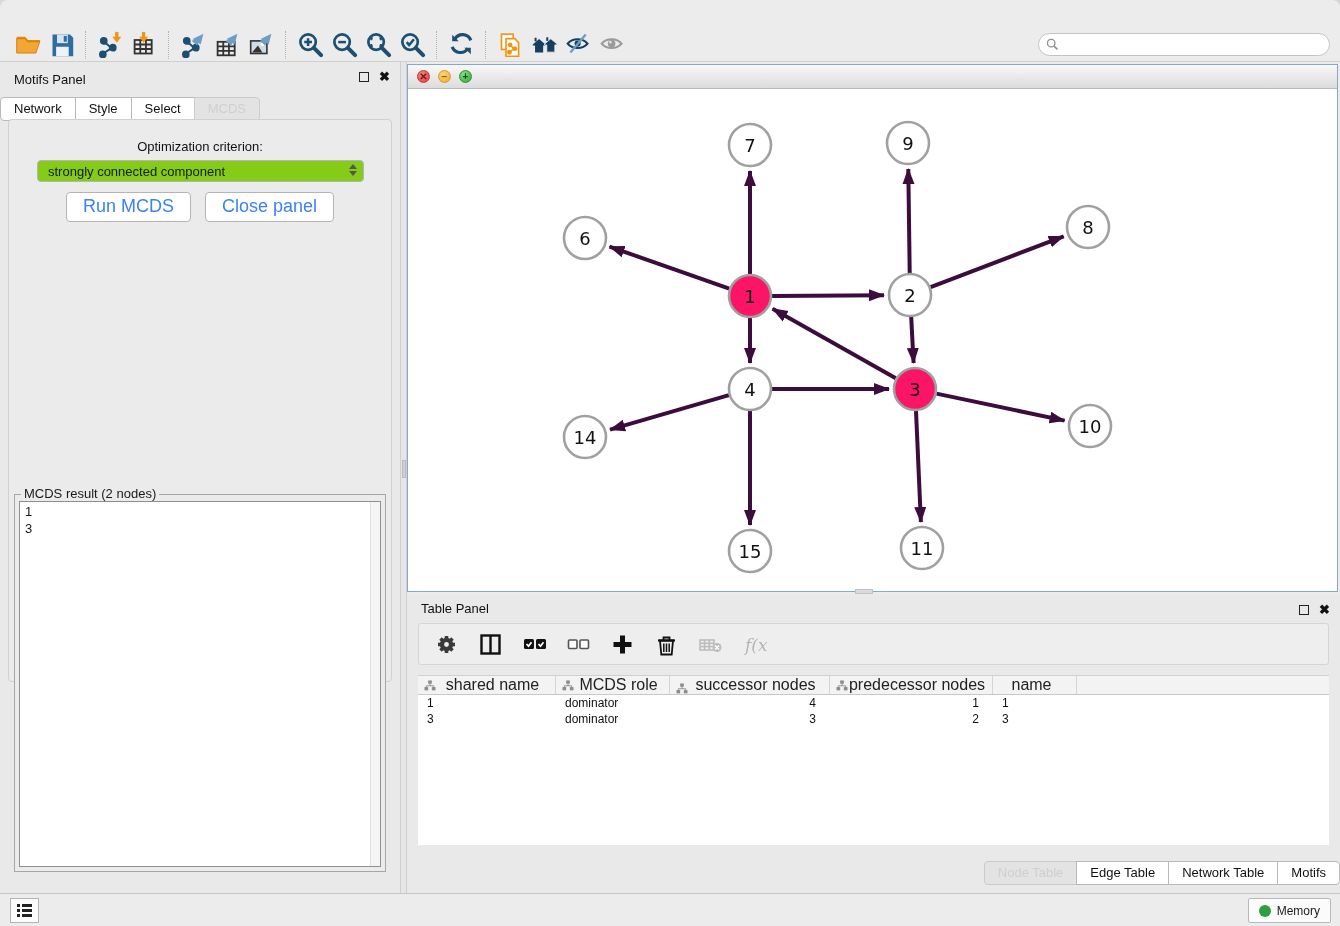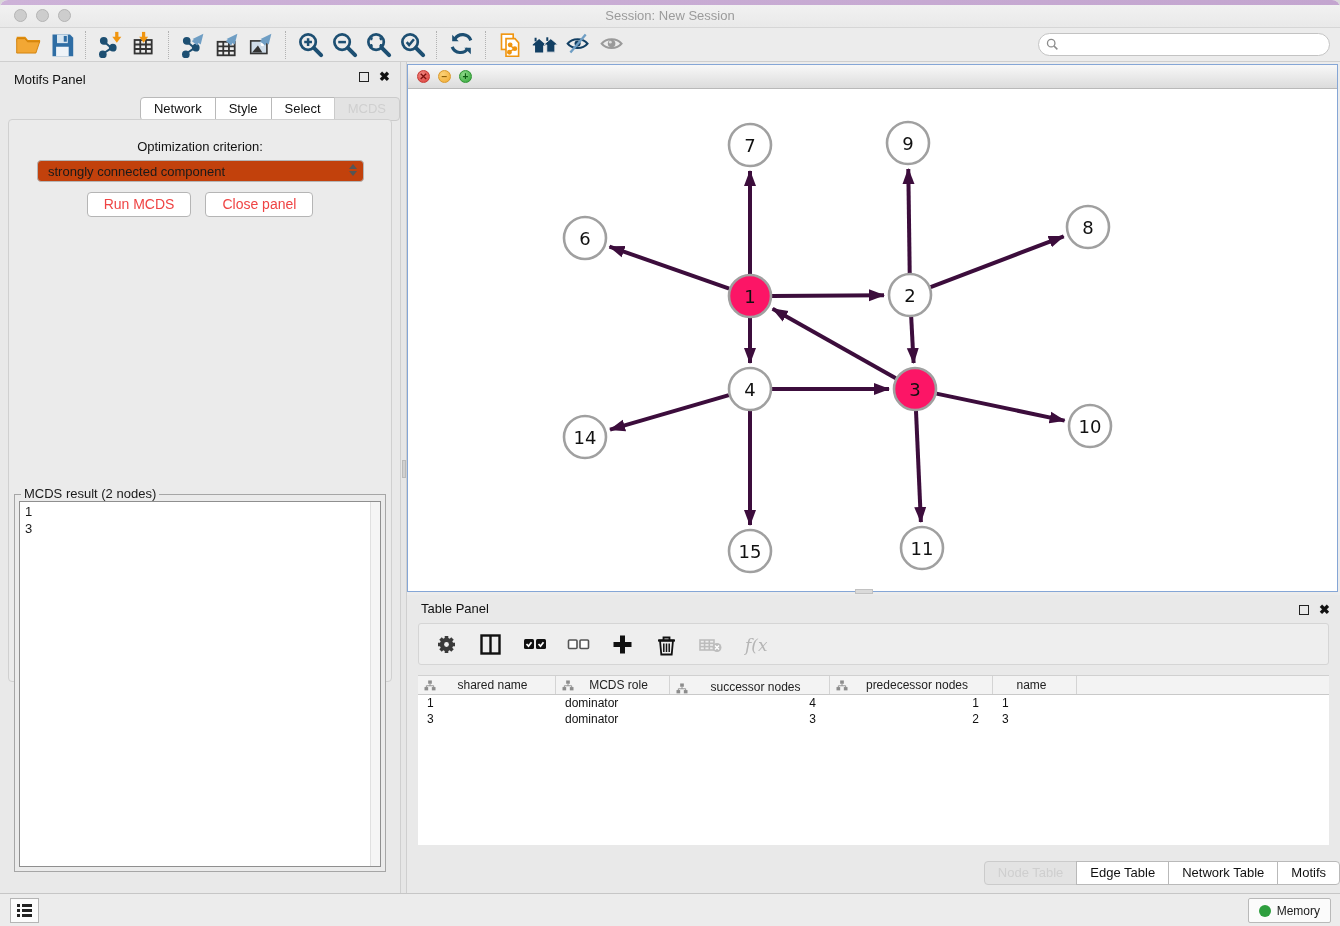--- a/index.html
+++ b/index.html
@@ -27,39 +27,39 @@
                  border:1px solid #c3c3c3; border-radius:12px; display:flex; align-items:center; padding-left:7px; }
   #search-wrap svg { width:13px; height:13px; }
   #search-input { border:none; outline:none; flex:1; height:19px; font-size:13px; background:transparent; padding-left:4px; }
 
   
   #control-panel { position:absolute; left:0; top:62px; width:400px; height:831px; background:#e9e9e9; }
   #cp-header { position:absolute; left:14px; top:10px; font-size:13px; color:#111; }
   .panel-icons { position:absolute; right:10px; top:10px; display:flex; gap:10px; align-items:center; }
   .float-ico { width:10px; height:10px; border:1.6px solid #222; }
   .close-ico { font-size:13px; font-weight:bold; color:#111; line-height:10px; }
-  #cp-tabs { position:absolute; left:0; top:35px; width:100%; display:flex; justify-content:flex-end; }
+  #cp-tabs { position:absolute; left:0; top:35px; width:100%; display:flex; justify-content:flex-start; }
   .tab-btn { padding:3px 13px 4px; background:#fff; border:1px solid #b9b9b9; margin-left:-1px;
              font-size:13px; color:#111; cursor:default; }
   .tab-btn:first-child { border-radius:4px 0 0 4px; margin-left:0; }
   .tab-btn:last-child { border-radius:0 4px 4px 0; }
   .tab-btn.selected { background:#e3e3e3; color:#cfcfcf; border-color:#cbcbcb; }
   #cp-content { position:absolute; left:8px; top:57px; width:384px; height:563px;
                 background:#ebebeb; border:1px solid #d0d0d0; border-radius:4px; }
   #opt-label { position:absolute; left:0; width:100%; top:19px; text-align:center; font-size:13px; color:#111; }
-  #criterion-select { position:absolute; left:28px; top:40px; width:327px; height:22px; background:#c2410c;
+  #criterion-select { position:absolute; left:28px; top:40px; width:327px; height:22px; background:#84cc16;
                       border:1px solid #b5b5b5; border-radius:4px; display:flex; align-items:center;
                       padding-left:10px; font-size:13px; }
   .stepper { position:absolute; right:6px; top:3px; display:flex; flex-direction:column; gap:2px; }
   .stepper i { width:0; height:0; border-left:4px solid transparent; border-right:4px solid transparent; }
   .stepper .up { border-bottom:5px solid #555; }
   .stepper .dn { border-top:5px solid #555; }
   #cp-buttons { position:absolute; left:0; top:72px; width:100%; display:flex; justify-content:center; gap:14px; }
   .push-btn { background:#fff; border:1px solid #b5b5b5; border-radius:4px; padding:3px 16px 4px;
-              font-size:14px; color:#ef4444; cursor:default; }
+              font-size:18px; color:#3b82f6; cursor:default; }
   #mcds-fieldset { position:absolute; left:5px; top:374px; width:372px; height:378px;
                    border:1px solid #a6a6a6; background:#ebebeb; }
   #mcds-legend { position:absolute; left:6px; top:-9px; background:#ebebeb; padding:0 3px; font-size:13px; }
   #mcds-text { position:absolute; left:4px; top:6px; right:4px; bottom:4px; background:#fff;
                border:1px solid #8f8f8f; font-family:"Liberation Sans", sans-serif; font-size:13px;
                line-height:17px; padding:1px 0 0 5px; white-space:pre; overflow:hidden; }
   #mcds-scroll { position:absolute; right:5px; top:7px; bottom:5px; width:10px; background:#f5f5f5;
                  border-left:1px solid #e0e0e0; }
 
   
@@ -90,21 +90,21 @@
   #table-panel { position:absolute; left:407px; top:595px; width:933px; height:298px; background:#e9e9e9; }
   #tp-header { position:absolute; left:14px; top:6px; font-size:13px; color:#111; }
   #tp-toolbar { position:absolute; left:11px; top:28px; width:911px; height:42px; background:#eeeeee;
                 border:1px solid #d5d5d5; border-radius:3px; display:flex; align-items:center;
                 gap:14px; padding-left:12px; }
   .tpt-btn { width:30px; height:30px; display:flex; align-items:center; justify-content:center; }
   .tpt-btn svg { width:25px; height:25px; }
   #tp-table { position:absolute; left:11px; top:80px; width:911px; height:170px; background:#fff;
               border-top:1px solid #d0d0d0; }
   .hdr-row { display:flex; height:19px; background:#f3f3f3; border-bottom:1px solid #c9c9c9; }
-  .hdr-cell { display:flex; align-items:center; border-right:1px solid #d4d4d4; font-size:12px;
+  .hdr-cell { display:flex; align-items:center; border-right:1px solid #d4d4d4; font-size:16px;
               color:#222; position:relative; }
   .hdr-cell svg { width:12px; height:11px; margin-left:6px; }
   .hdr-cell span { flex:1; text-align:center; padding-right:6px; }
   .data-row { display:flex; height:16px; }
   .data-cell { font-size:12px; color:#111; padding-top:1px; }
   #tp-tabs-band { position:absolute; left:0; top:250px; width:100%; height:48px; }
   #tp-tabs { position:absolute; left:0; top:16px; width:100%; display:flex; justify-content:flex-end; }
 
   
   #statusbar { position:absolute; left:0; top:893px; width:100%; height:18px; background:#ececec;
@@ -115,29 +115,20 @@
   #memory-btn { position:absolute; right:9px; top:4px; height:25px; background:#fbfbfb;
                 border:1px solid #b9b9b9; border-radius:2px; display:flex; align-items:center;
                 gap:6px; padding:0 10px; font-size:12px; }
   #memory-dot { width:12px; height:12px; border-radius:50%; background:#2e9e3e; }
 </style>
 </head>
 <body>
 
 <div id="window">
 
-  <div id="titlebar">
-    <div class="accent"></div>
-    <div class="dots">
-      <span class="dot-gray"></span>
-      <span class="dot-gray"></span>
-      <span class="dot-gray"></span>
-    </div>
-    <div id="window-title">Session: New Session</div>
-  </div>
 
   <div id="toolbar">
 
     <div class="tb-btn">
         <svg viewBox="0 0 30 30">
           <path d="M3 6.5h9.5l3 3.5H29v2.5H3z" fill="#e08d0c"></path>
           <path d="M3 24.5V8.5h9l3 3.5h13.5l-4.2 12.5z" fill="#f2a734" stroke="#cf7f07" stroke-width="1"></path>
         </svg>
       </div>
       <div class="tb-btn">

